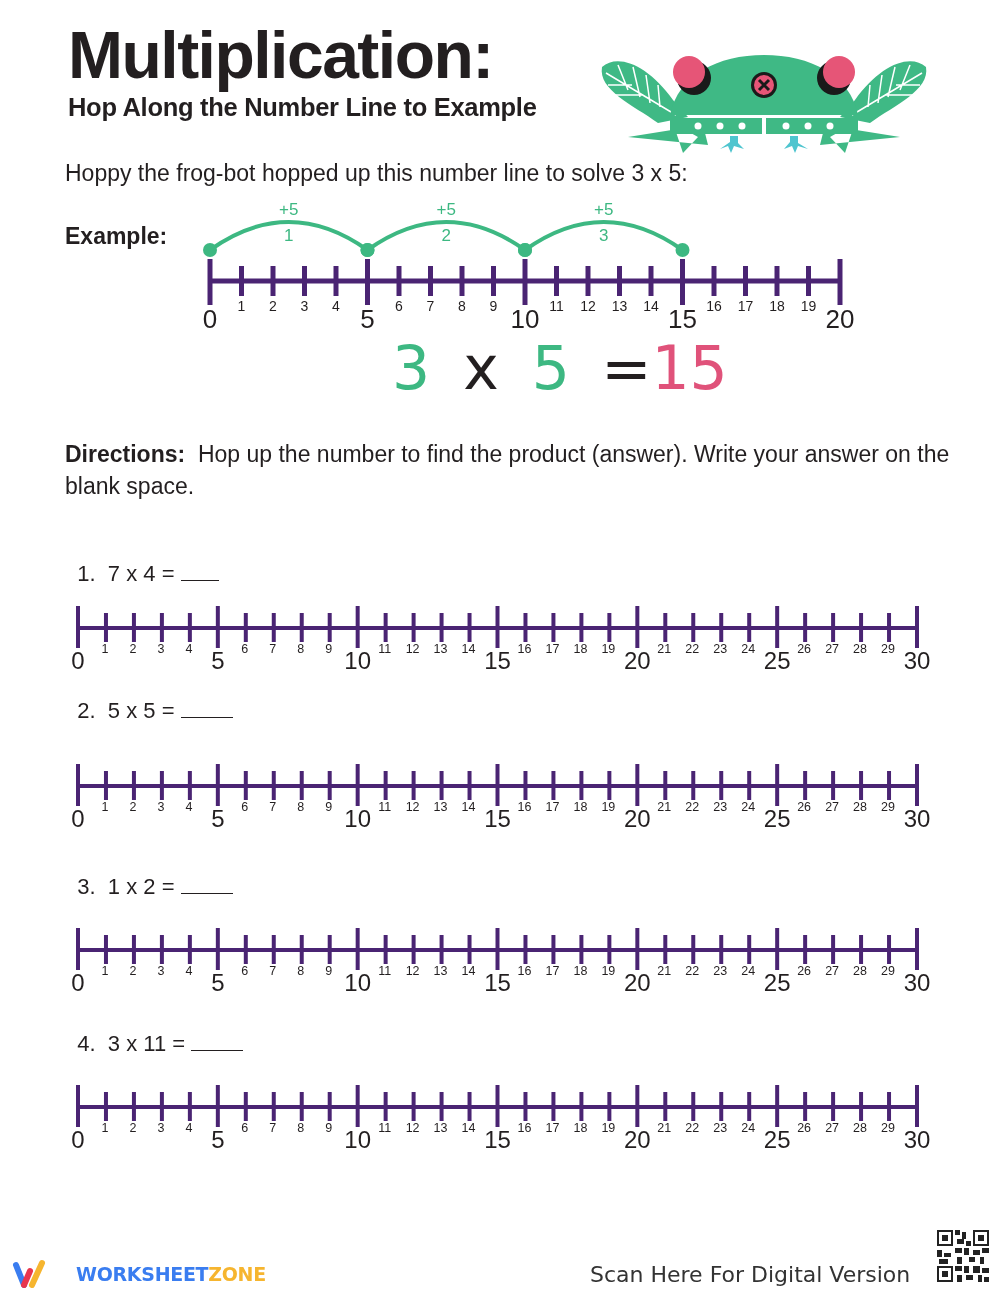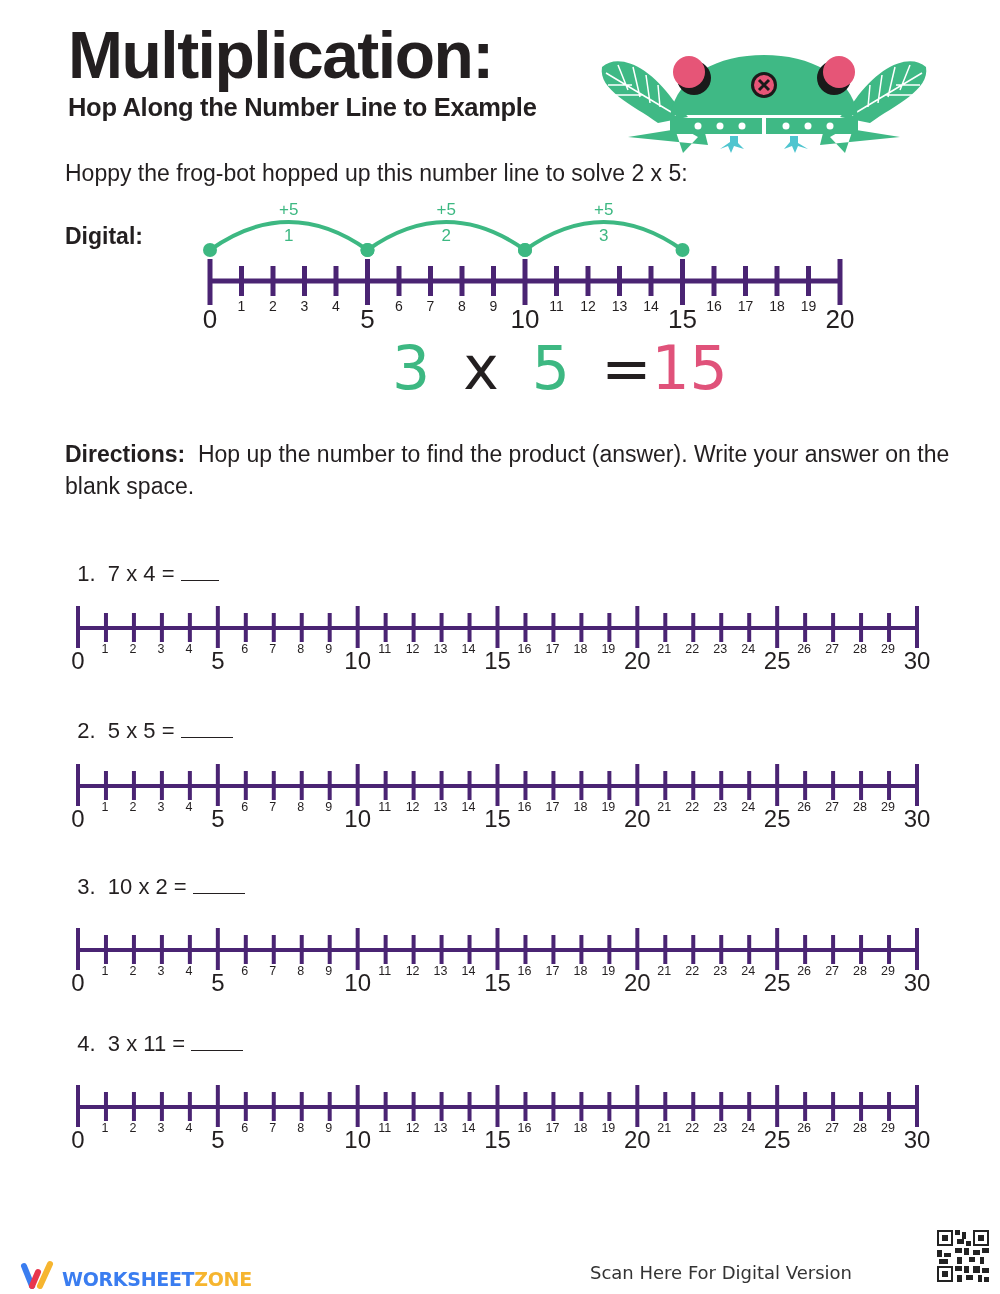--- a/index.html
+++ b/index.html
@@ -18,23 +18,23 @@
   .directions { left: 65px; top: 438px; width: 890px; font-size: 23px; line-height: 32px; font-family: "Liberation Sans", sans-serif; }
   .directions b { font-weight: bold; }
   .problem { left: 65px; font-size: 22px; font-family: "Liberation Sans", sans-serif; white-space: pre; }
   .problem .blank { display: inline-block; border-bottom: 1.5px solid #231f20; height: 18px; vertical-align: baseline; }
   .numline { position: absolute; }
   .numline svg { position: absolute; left: 0; top: 0; overflow: visible; }
   .nl-label { position: absolute; transform: translateX(-50%); font-family: "Liberation Sans", sans-serif;
               color: #231f20; line-height: 1; white-space: nowrap; }
   .hop-label { position: absolute; transform: translateX(-50%); font-family: "Liberation Sans", sans-serif;
                color: #3db882; line-height: 1; font-size: 17px; }
-  .logo { left: 20px; top: 1258px; height: 32px; display: flex; align-items: flex-end; }
+  .logo { left: 12px; top: 1258px; height: 32px; display: flex; align-items: center; gap: 22px; }
   .logo-text { font-family: "DejaVu Sans", sans-serif; font-weight: bold; font-size: 19px; margin-left: 6px; letter-spacing: -0.3px; }
-  .scan { left: 590px; top: 1262px; font-size: 18px; font-family: "DejaVu Sans", sans-serif; color: #333; }
+  .scan { left: 590px; top: 1262px; font-size: 22px; font-family: "DejaVu Sans", sans-serif; color: #333; }
   .qr { left: 935px; top: 1228px; width: 56px; height: 56px; }
 </style>
 </head>
 <body>
 
 <div class="abs title">Multiplication:</div>
 <div class="abs subtitle">Hop Along the Number Line to Example</div>
 
 <svg class="abs frog" viewBox="0 0 352 112">
 
@@ -66,22 +66,22 @@
   <circle cx="251" cy="27" r="16" fill="#e65577"></circle>
 
   <circle cx="176" cy="40" r="13" fill="#1a1a1a"></circle>
   <circle cx="176" cy="40" r="10" fill="#e65577"></circle>
   <path d="M171 35 L181 45 M181 35 L171 45" stroke="#1a1a1a" stroke-width="3"></path>
 
   <path d="M142 91 L150 91 L150 98 L156 104 L146 101 L143 108 L140 101 L132 104 L142 97 Z" fill="#4fc5cf"></path>
   <path d="M202 91 L210 91 L210 98 L220 104 L210 101 L207 108 L204 101 L196 104 L202 97 Z" fill="#4fc5cf"></path>
 </svg>
 
-<div class="abs intro">Hoppy the frog-bot hopped up this number line to solve 2 x 5:</div>
-<div class="abs example-label">Digital:</div>
+<div class="abs intro">Hoppy the frog-bot hopped up this number line to solve 3 x 5:</div>
+<div class="abs example-label">Example:</div>
 
 <div id="example-line" class="numline" style="left:0;top:0;width:1000px;height:340px;">
     <div class="nl-label" style="font-size: 26px; top: 306px; left: 210px;">0</div>
     <div class="nl-label" style="font-size: 14px; top: 299px; left: 241.5px;">1</div>
     <div class="nl-label" style="font-size: 14px; top: 299px; left: 273px;">2</div>
     <div class="nl-label" style="font-size: 14px; top: 299px; left: 304.5px;">3</div>
     <div class="nl-label" style="font-size: 14px; top: 299px; left: 336px;">4</div>
     <div class="nl-label" style="font-size: 26px; top: 306px; left: 367.5px;">5</div>
     <div class="nl-label" style="font-size: 14px; top: 299px; left: 399px;">6</div>
     <div class="nl-label" style="font-size: 14px; top: 299px; left: 430.5px;">7</div>
@@ -214,21 +214,21 @@
       <line x1="749.1999999999999" x2="749.1999999999999" y1="613" y2="642" stroke="#4a2473" stroke-width="4"></line>
       <line x1="777.1666666666666" x2="777.1666666666666" y1="606" y2="648" stroke="#4a2473" stroke-width="4"></line>
       <line x1="805.1333333333333" x2="805.1333333333333" y1="613" y2="642" stroke="#4a2473" stroke-width="4"></line>
       <line x1="833.0999999999999" x2="833.0999999999999" y1="613" y2="642" stroke="#4a2473" stroke-width="4"></line>
       <line x1="861.0666666666666" x2="861.0666666666666" y1="613" y2="642" stroke="#4a2473" stroke-width="4"></line>
       <line x1="889.0333333333333" x2="889.0333333333333" y1="613" y2="642" stroke="#4a2473" stroke-width="4"></line>
       <line x1="917" x2="917" y1="606" y2="648" stroke="#4a2473" stroke-width="4"></line>
     </svg>
   </div>
 
-<div class="abs problem" style="top:692px;">
+<div class="abs problem" style="top:672px;">
   <span>2.</span>&nbsp;&nbsp;<span>5 x 5 =</span>&nbsp;<span class="blank" style="width:52px;"></span>
 </div>
 <div id="line-1" class="numline" style="left:0;top:0;width:1000px;height:1294px;pointer-events:none;">
     <div class="nl-label" style="font-size: 24px; top: 807px; left: 78px;">0</div>
     <div class="nl-label" style="font-size: 12.5px; top: 801px; left: 104.967px;">1</div>
     <div class="nl-label" style="font-size: 12.5px; top: 801px; left: 132.933px;">2</div>
     <div class="nl-label" style="font-size: 12.5px; top: 801px; left: 160.9px;">3</div>
     <div class="nl-label" style="font-size: 12.5px; top: 801px; left: 188.867px;">4</div>
     <div class="nl-label" style="font-size: 24px; top: 807px; left: 217.833px;">5</div>
     <div class="nl-label" style="font-size: 12.5px; top: 801px; left: 244.8px;">6</div>
@@ -286,21 +286,21 @@
       <line x1="777.1666666666666" x2="777.1666666666666" y1="764" y2="806" stroke="#4a2473" stroke-width="4"></line>
       <line x1="805.1333333333333" x2="805.1333333333333" y1="771" y2="800" stroke="#4a2473" stroke-width="4"></line>
       <line x1="833.0999999999999" x2="833.0999999999999" y1="771" y2="800" stroke="#4a2473" stroke-width="4"></line>
       <line x1="861.0666666666666" x2="861.0666666666666" y1="771" y2="800" stroke="#4a2473" stroke-width="4"></line>
       <line x1="889.0333333333333" x2="889.0333333333333" y1="771" y2="800" stroke="#4a2473" stroke-width="4"></line>
       <line x1="917" x2="917" y1="764" y2="806" stroke="#4a2473" stroke-width="4"></line>
     </svg>
   </div>
 
 <div class="abs problem" style="top:848px;">
-  <span>3.</span>&nbsp;&nbsp;<span>10 x 2 =</span>&nbsp;<span class="blank" style="width:52px;"></span>
+  <span>3.</span>&nbsp;&nbsp;<span>1 x 2 =</span>&nbsp;<span class="blank" style="width:52px;"></span>
 </div>
 <div id="line-2" class="numline" style="left:0;top:0;width:1000px;height:1294px;pointer-events:none;">
     <div class="nl-label" style="font-size: 24px; top: 971px; left: 78px;">0</div>
     <div class="nl-label" style="font-size: 12.5px; top: 965px; left: 104.967px;">1</div>
     <div class="nl-label" style="font-size: 12.5px; top: 965px; left: 132.933px;">2</div>
     <div class="nl-label" style="font-size: 12.5px; top: 965px; left: 160.9px;">3</div>
     <div class="nl-label" style="font-size: 12.5px; top: 965px; left: 188.867px;">4</div>
     <div class="nl-label" style="font-size: 24px; top: 971px; left: 217.833px;">5</div>
     <div class="nl-label" style="font-size: 12.5px; top: 965px; left: 244.8px;">6</div>
     <div class="nl-label" style="font-size: 12.5px; top: 965px; left: 272.767px;">7</div>

